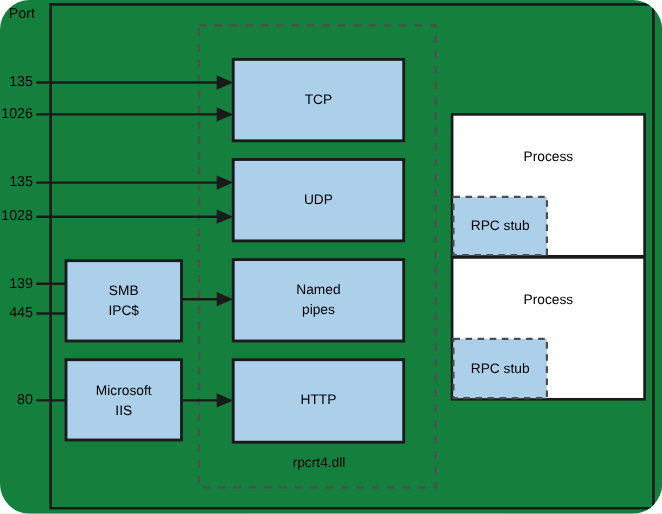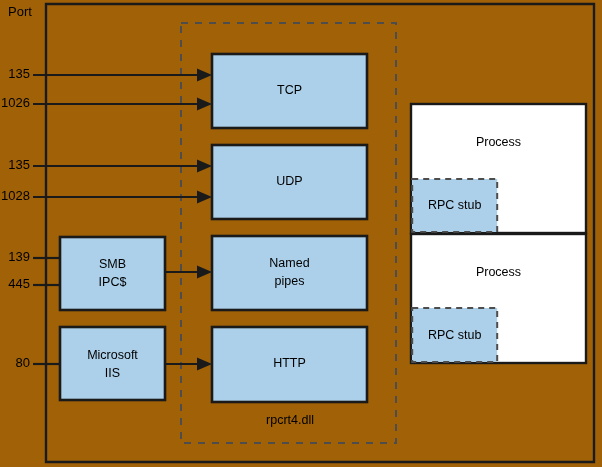--- a/index.html
+++ b/index.html
@@ -8,22 +8,23 @@
     padding: 0;
     background: #ffffff;
   }
   body {
     font-family: "Liberation Sans", sans-serif;
   }
   #diagram {
     position: relative;
     width: 602px;
     height: 467px;
-    background: #a16207;
+    background: #15803d;
     overflow: hidden;
+    border-radius: 27px;
   }
   #diagram svg {
     position: absolute;
     left: 0;
     top: 0;
   }
   .node-label {
     font-family: "Liberation Sans", sans-serif;
     font-size: 12.5px;
     fill: #000000;

